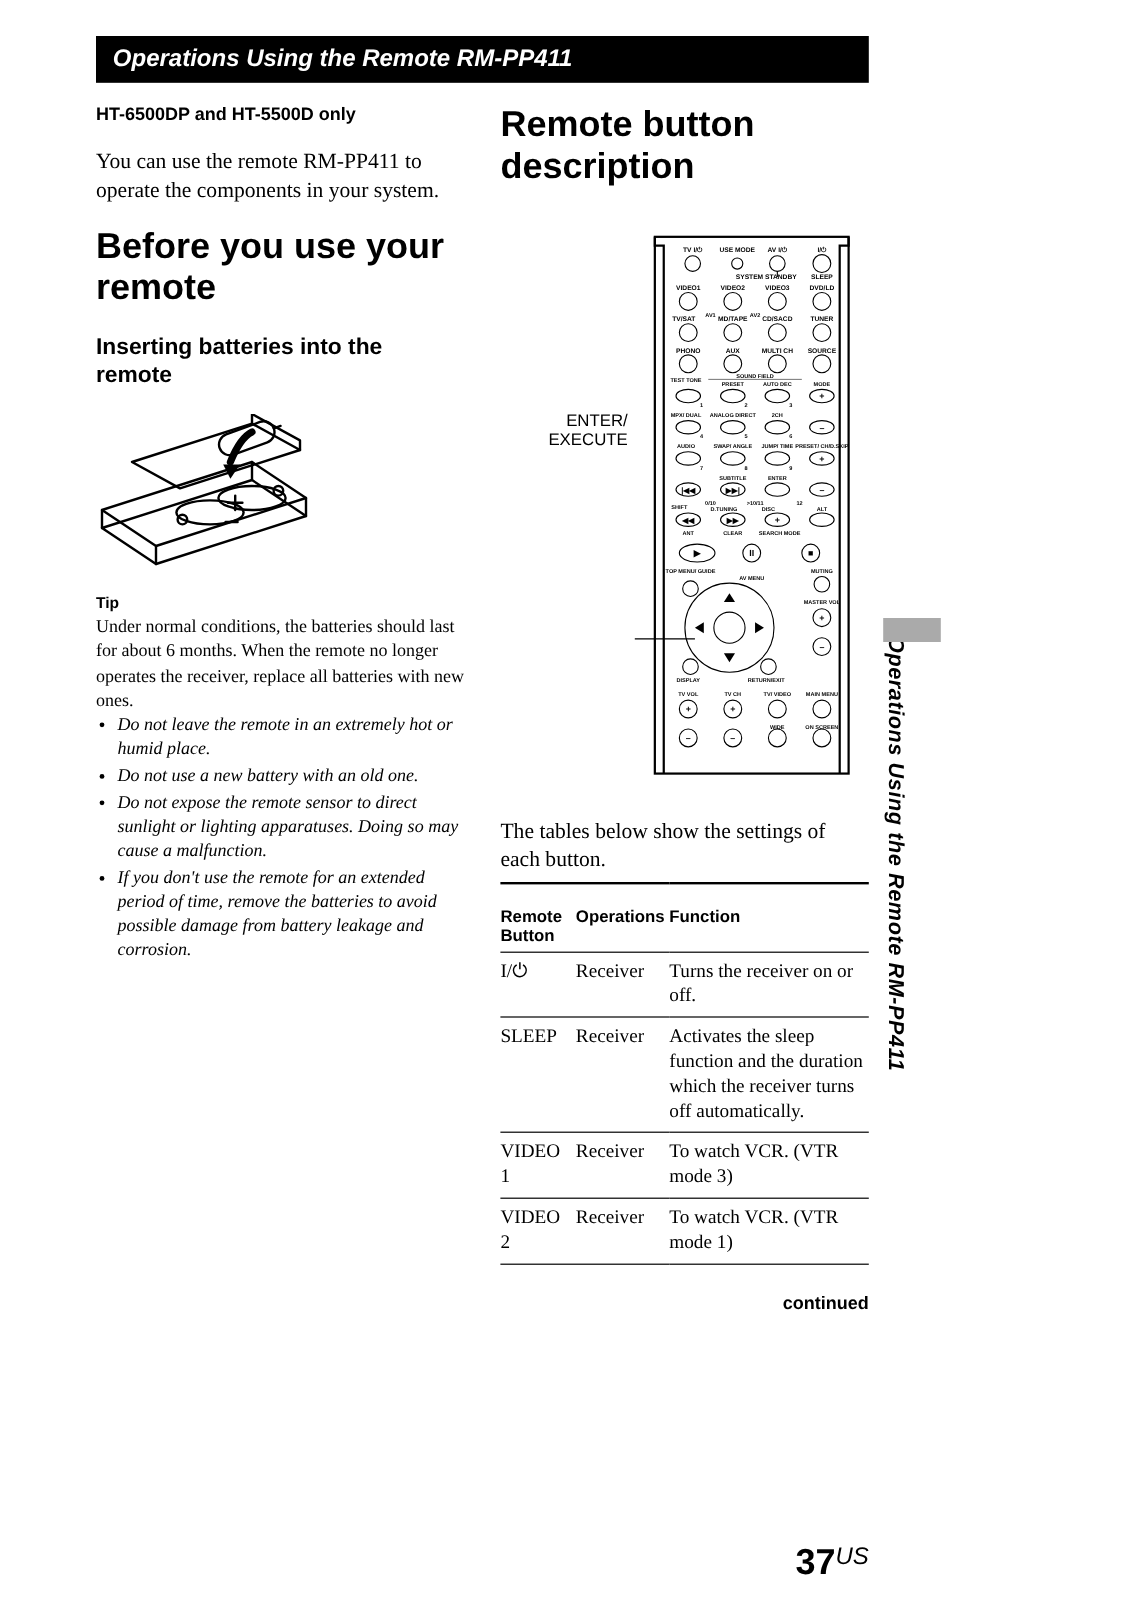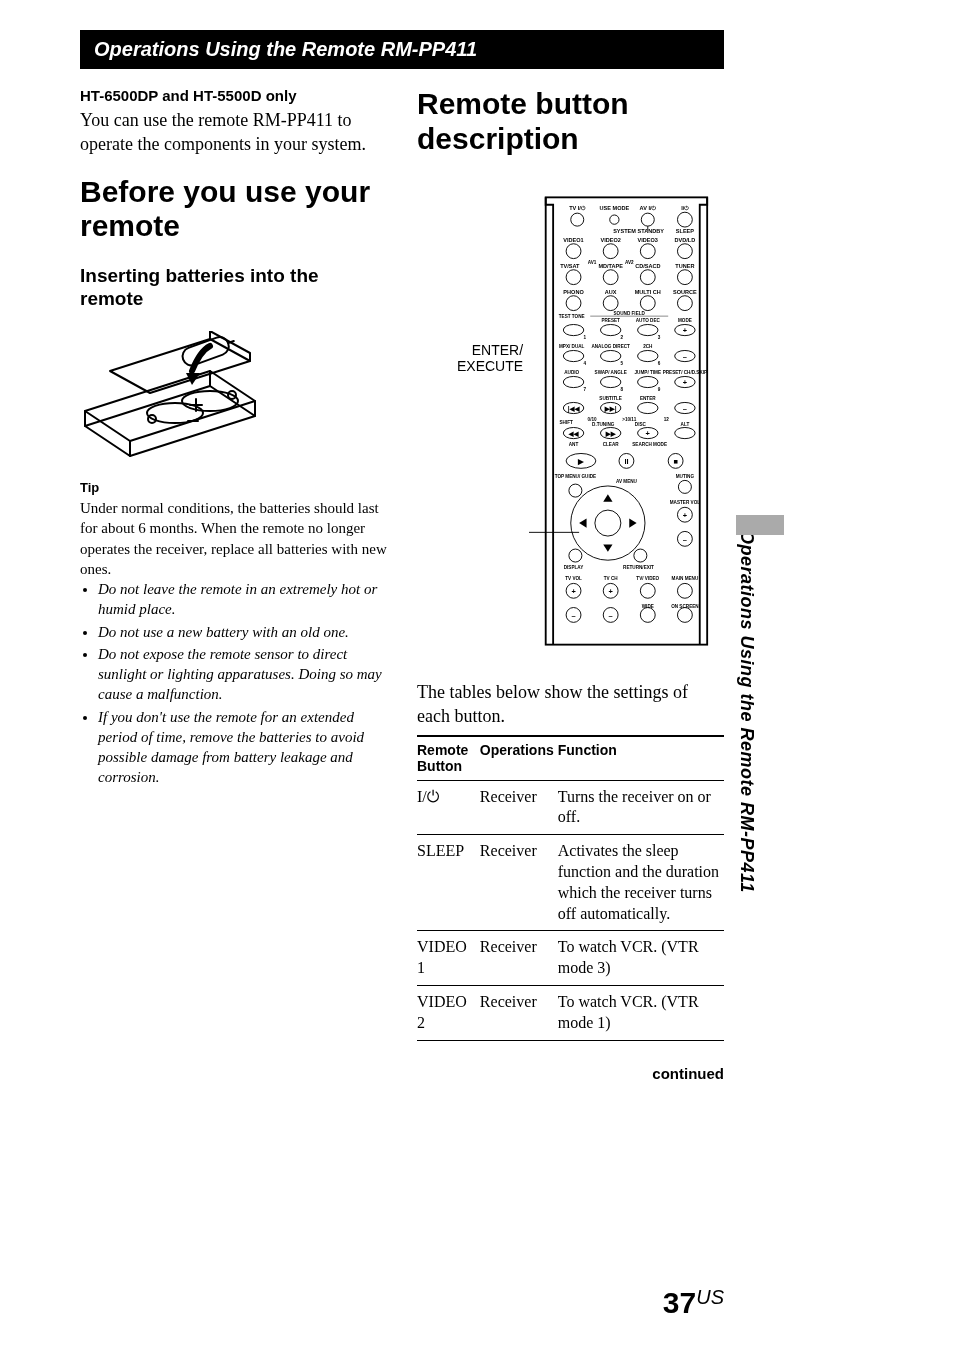--- a/index.html
+++ b/index.html
@@ -1,34 +1,34 @@
 <!DOCTYPE html>
 <html><head>
 <meta charset="utf-8">
 <style>
   * { box-sizing: border-box; margin: 0; padding: 0; }
   html, body { background: #fff; font-family: "Times New Roman", Times, serif; color: #000; }
   .page { width: 784px; height: 1352px; position: relative; padding: 30px 60px 0 80px; }
   .header-bar { background: #000; color: #fff; font-family: Arial, Helvetica, sans-serif; font-weight: bold; font-size: 20px; padding: 8px 14px; margin-bottom: 18px; font-style: italic; }
   .cols { display: flex; gap: 30px; }
   .col { flex: 1 1 0; min-width: 0; }
-  .sec-title-small { font-family: Arial, Helvetica, sans-serif; font-weight: 900; font-size: 15px; margin-bottom: 4px; }
+  .sec-title-small { font-family: Arial, Helvetica, sans-serif; font-weight: 900; font-size: 15px; margin-bottom: 18px; }
   .body-text { font-size: 18px; line-height: 1.35; }
   .main-heading { font-family: Arial, Helvetica, sans-serif; font-weight: 900; font-size: 30px; line-height: 1.15; margin: 18px 0 20px 0; }
   .sub-heading { font-family: Arial, Helvetica, sans-serif; font-weight: 900; font-size: 19px; line-height: 1.25; margin: 0 0 10px 0; }
   .tip-label, .notes-label { font-family: Arial, Helvetica, sans-serif; font-weight: 900; font-size: 13px; margin-top: 10px; margin-bottom: 3px; }
   .tip-text { font-size: 15px; line-height: 1.35; }
   .notes-list { list-style: disc; padding-left: 18px; font-size: 15px; line-height: 1.35; }
   .notes-list li { margin-bottom: 2px; font-style: italic; }
   .battery-illustration { margin: 20px 0 10px 0; }
   .remote-diagram-wrap { display: flex; align-items: flex-start; gap: 6px; margin: 14px 0 14px 40px; }
   .diagram-caption { font-family: Arial, Helvetica, sans-serif; font-size: 14px; margin-top: 166px; text-align: right; }
   .table-lead { font-size: 18px; line-height: 1.35; margin: 10px 0 6px 0; }
   table.func { width: 100%; border-collapse: collapse; font-size: 15px; }
-  table.func th { text-align: left; font-family: Arial, Helvetica, sans-serif; font-weight: bold; font-size: 14px; padding: 5px 4px 6px 0; border-top: 2px solid #000; border-bottom: 1px solid #000; vertical-align: top; }
+  table.func th { text-align: left; font-family: Arial, Helvetica, sans-serif; font-weight: bold; font-size: 14px; padding: 18px 4px 6px 0; border-top: 2px solid #000; border-bottom: 1px solid #000; vertical-align: top; }
   table.func td { padding: 6px 4px 6px 0; border-bottom: 1px solid #000; vertical-align: top; font-size: 16px; line-height: 1.3; }
   .continued { font-family: Arial, Helvetica, sans-serif; font-weight: bold; font-size: 15px; text-align: right; margin-top: 24px; }
   .side-tab { position: absolute; right: 18px; top: 530px; width: 30px; height: 460px; }
   .side-tab .gray { position: absolute; top: -15px; right: -18px; width: 48px; height: 20px; background: #aaa; }
   .side-tab .txt { writing-mode: vertical-rl; font-family: Arial, Helvetica, sans-serif; font-weight: bold; font-size: 18px; font-style: italic; letter-spacing: 0.5px; }
   .page-num { position: absolute; right: 60px; bottom: 32px; font-family: Arial, Helvetica, sans-serif; }
   .page-num .n { font-weight: 900; font-size: 30px; }
   .page-num .sfx { font-style: italic; font-size: 20px; vertical-align: top; }
   .power-cell { white-space: nowrap; }
   .ir-icon { display: inline-block; width: 13px; height: 13px; background: #000; border-radius: 2px; vertical-align: -1px; }

